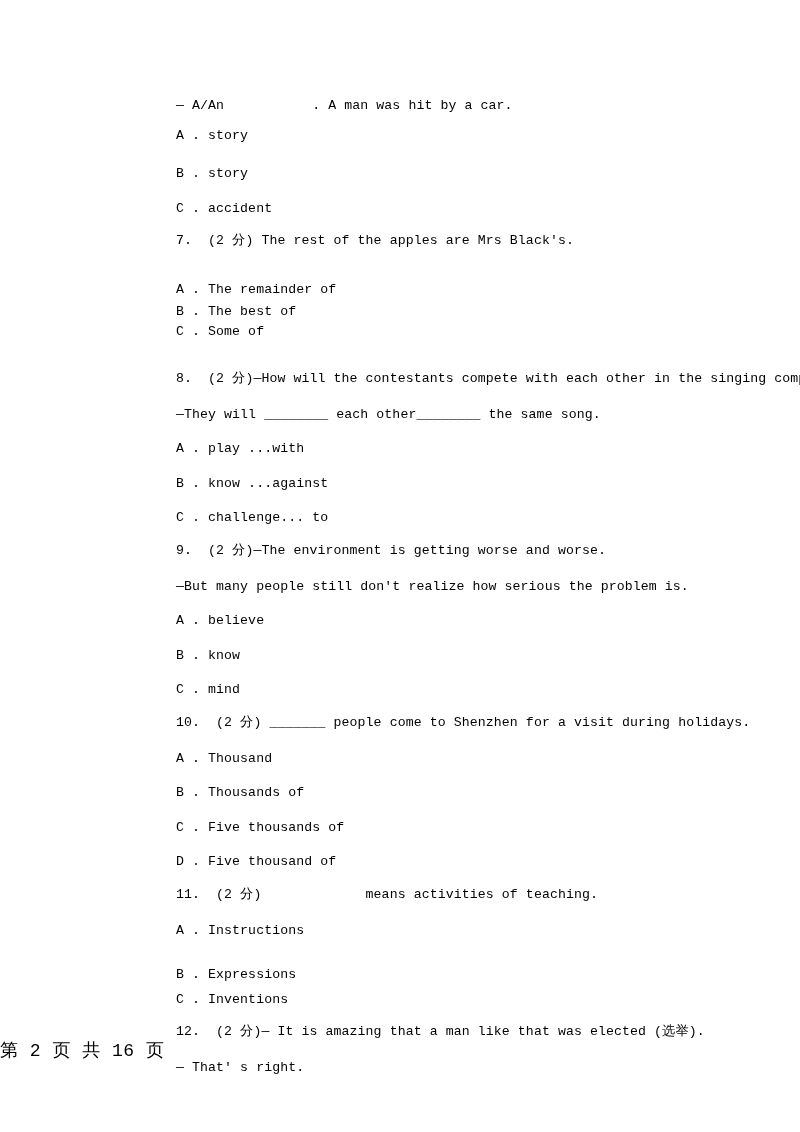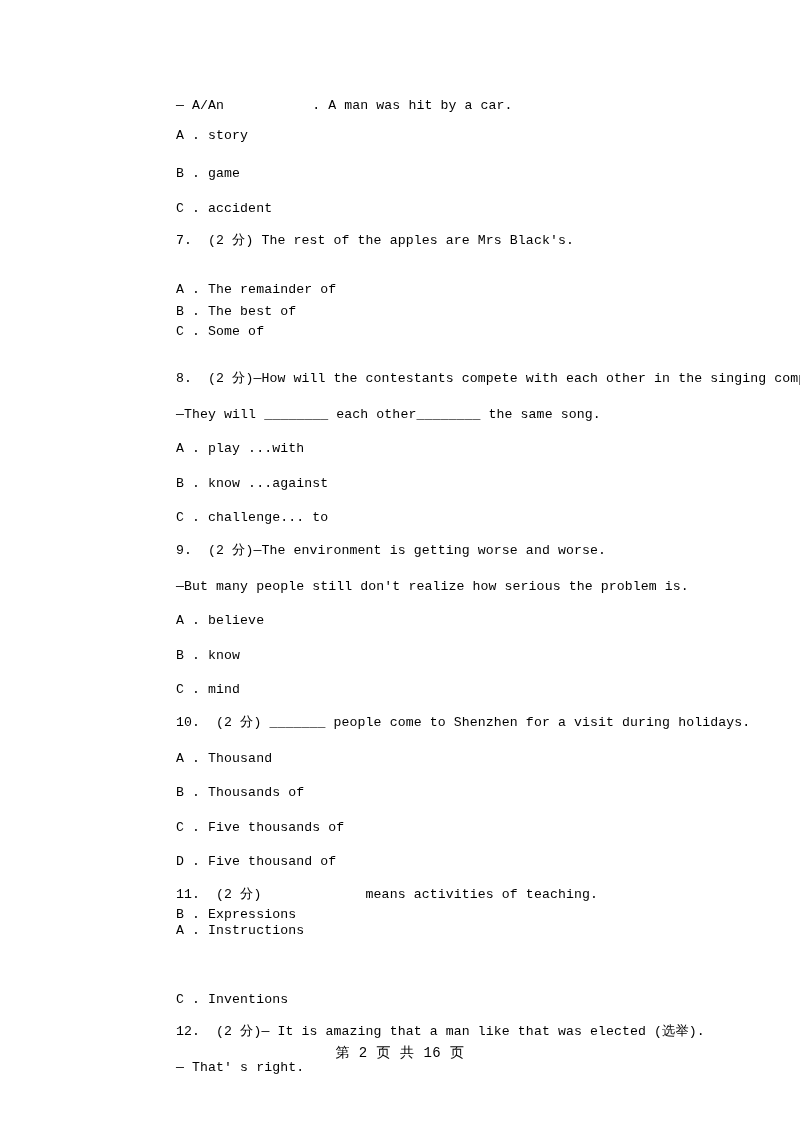--- a/index.html
+++ b/index.html
@@ -30,38 +30,38 @@
     letter-spacing: 0.1px;
     white-space: pre-wrap;
     margin: 0;
     padding: 0;
   }
   .footer {
     position: absolute;
     left: 0;
     right: 0;
     bottom: 70px;
-    text-align: center;
+    text-align: left;
     font-family: "Liberation Mono", monospace;
-    font-size: 14px;
+    font-size: 18px;
     color: #000000;
     letter-spacing: 0.5px;
   }
   .content { position: relative; }
   .item { position: absolute; left: 88px; white-space: pre; }
 </style>
 </head>
 <body>
 
 <div class="page">
   <div class="content">
 
     <div class="line item" style="top:55px">— A/An           . A man was hit by a car.</div>
     <div class="line item" style="top:85px">A . story</div>
-    <div class="line item" style="top:123px">B . game</div>
+    <div class="line item" style="top:123px">B . story</div>
     <div class="line item" style="top:158px">C . accident</div>
 
     <div class="line item" style="top:190px">7.  (2 分) The rest of the apples are Mrs Black's.</div>
     <div class="line item" style="top:239px">A . The remainder of</div>
     <div class="line item" style="top:261px">B . The best of</div>
     <div class="line item" style="top:281px">C . Some of</div>
 
     <div class="line item" style="top:328px">8.  (2 分)—How will the contestants compete with each other in the singing competition?</div>
     <div class="line item" style="top:364px">—They will ________ each other________ the same song.</div>
     <div class="line item" style="top:398px">A . play ...with</div>
@@ -75,21 +75,21 @@
     <div class="line item" style="top:639px">C . mind</div>
 
     <div class="line item" style="top:672px">10.  (2 分) _______ people come to Shenzhen for a visit during holidays.</div>
     <div class="line item" style="top:708px">A . Thousand</div>
     <div class="line item" style="top:742px">B . Thousands of</div>
     <div class="line item" style="top:777px">C . Five thousands of</div>
     <div class="line item" style="top:811px">D . Five thousand of</div>
 
     <div class="line item" style="top:844px">11.  (2 分)             means activities of teaching.</div>
     <div class="line item" style="top:880px">A . Instructions</div>
-    <div class="line item" style="top:864px">B . Expressions</div>
+    <div class="line item" style="top:924px">B . Expressions</div>
     <div class="line item" style="top:949px">C . Inventions</div>
 
     <div class="line item" style="top:981px">12.  (2 分)— It is amazing that a man like that was elected (选举).</div>
     <div class="line item" style="top:1017px">— That' s right.</div>
 
   </div>
 
   <div class="footer">第 2 页 共 16 页</div>
 </div>
 

